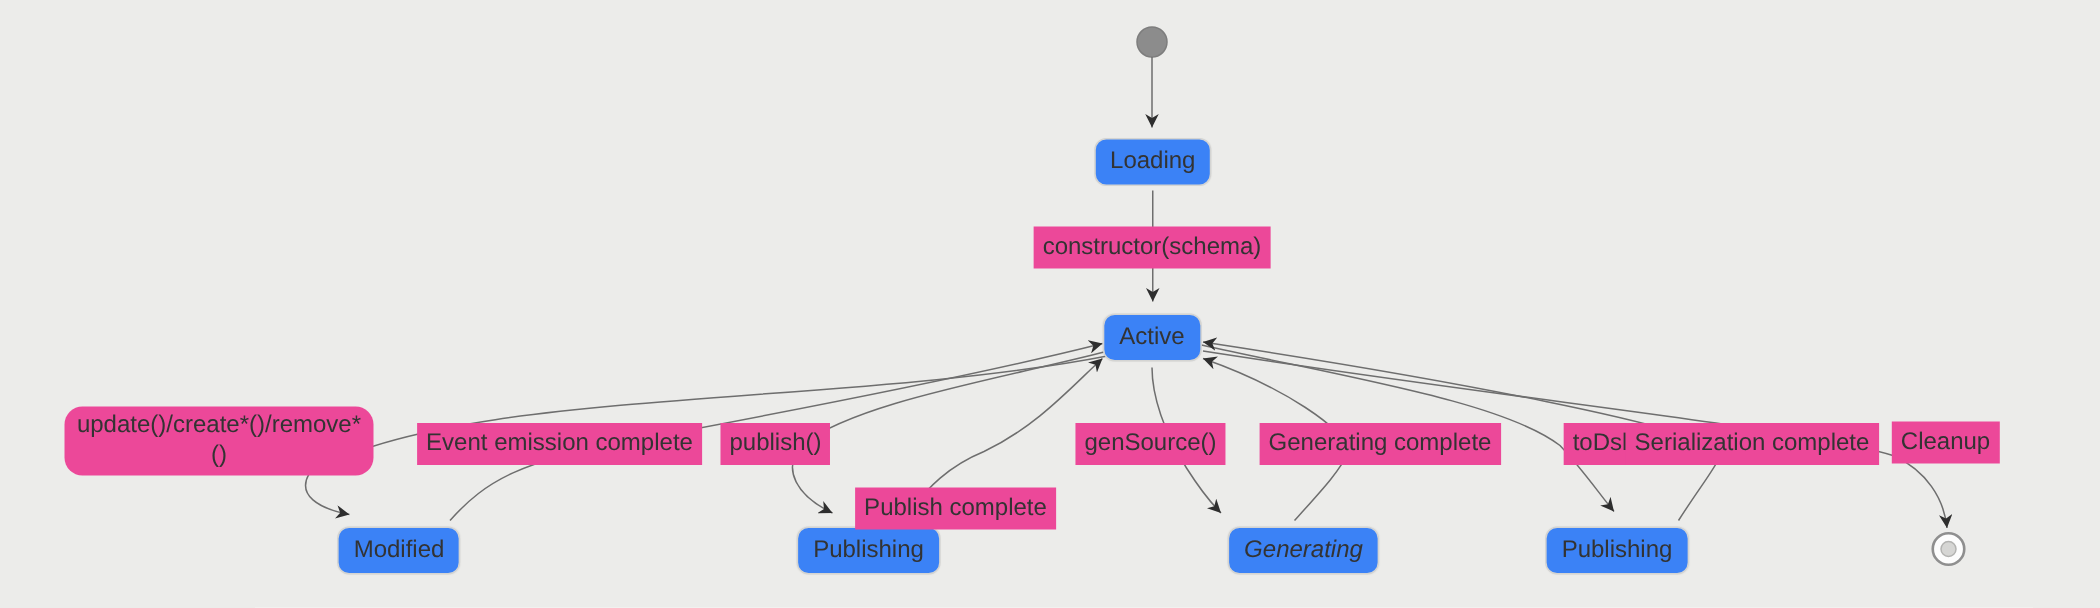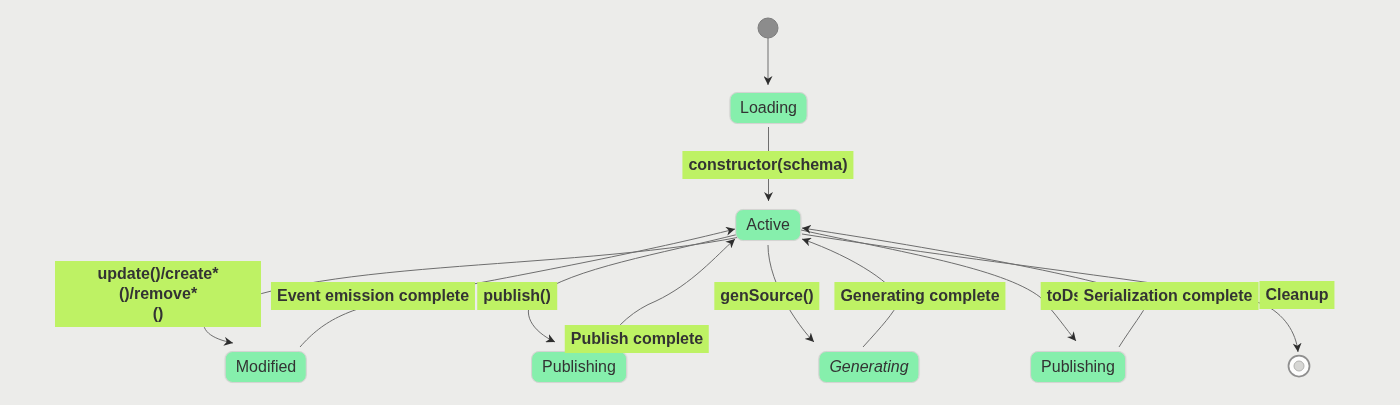--- a/index.html
+++ b/index.html
@@ -17,42 +17,41 @@
     width: 1400px; height: 405px;
   }
   .edge {
     fill: none;
     stroke: #6e6e6e;
     stroke-width: 1;
   }
   .state-node {
     position: absolute;
     transform: translate(-50%, -50%);
-    background: #86efac;
+    background: #3b82f6;
     border: 1px solid #d4d4d2;
     border-radius: 8px;
     padding: 6px 10px;
     font-size: 16px;
     line-height: 18px;
     color: #333333;
     white-space: nowrap;
     text-align: center;
     box-shadow: 0 0 1px rgba(0,0,0,0.04);
   }
   .edge-label {
     position: absolute;
     transform: translate(-50%, -50%);
-    background: #bef264;
+    background: #ec4899;
     padding: 4px 6px;
     font-size: 16px;
     line-height: 20px;
     color: #333333;
     white-space: nowrap;
     text-align: center;
-    font-weight: bold;
   }
   .edge-label.multiline {
     white-space: normal;
     width: 196px;
     padding: 3px 5px;
   }
   .edge-label.multiline span { display: block; }
 </style>
 </head>
 <body>
@@ -99,21 +98,21 @@
   <div class="state-node" style="left:869px; top:366.5px;font-style:italic;">
     <span>Generating</span>
   </div>
   <div class="state-node" style="left:1078px; top:366.5px;">
     <span>Publishing</span>
   </div>
 
   <div class="edge-label" style="left:768px; top:165px;">
     <span>constructor(schema)</span>
   </div>
-  <div class="edge-label multiline" style="left:158px; top:294px;">
+  <div class="edge-label multiline" style="left:146px; top:294px;border-radius:12px;">
     <span>update()/create*()/remove*</span>
     <span>()</span>
   </div>
   <div class="edge-label" style="left:373px; top:296px;">
     <span>Event emission complete</span>
   </div>
   <div class="edge-label" style="left:517px; top:296px;">
     <span>publish()</span>
   </div>
   <div class="edge-label" style="left:637px; top:296px;margin-top:43px;">

